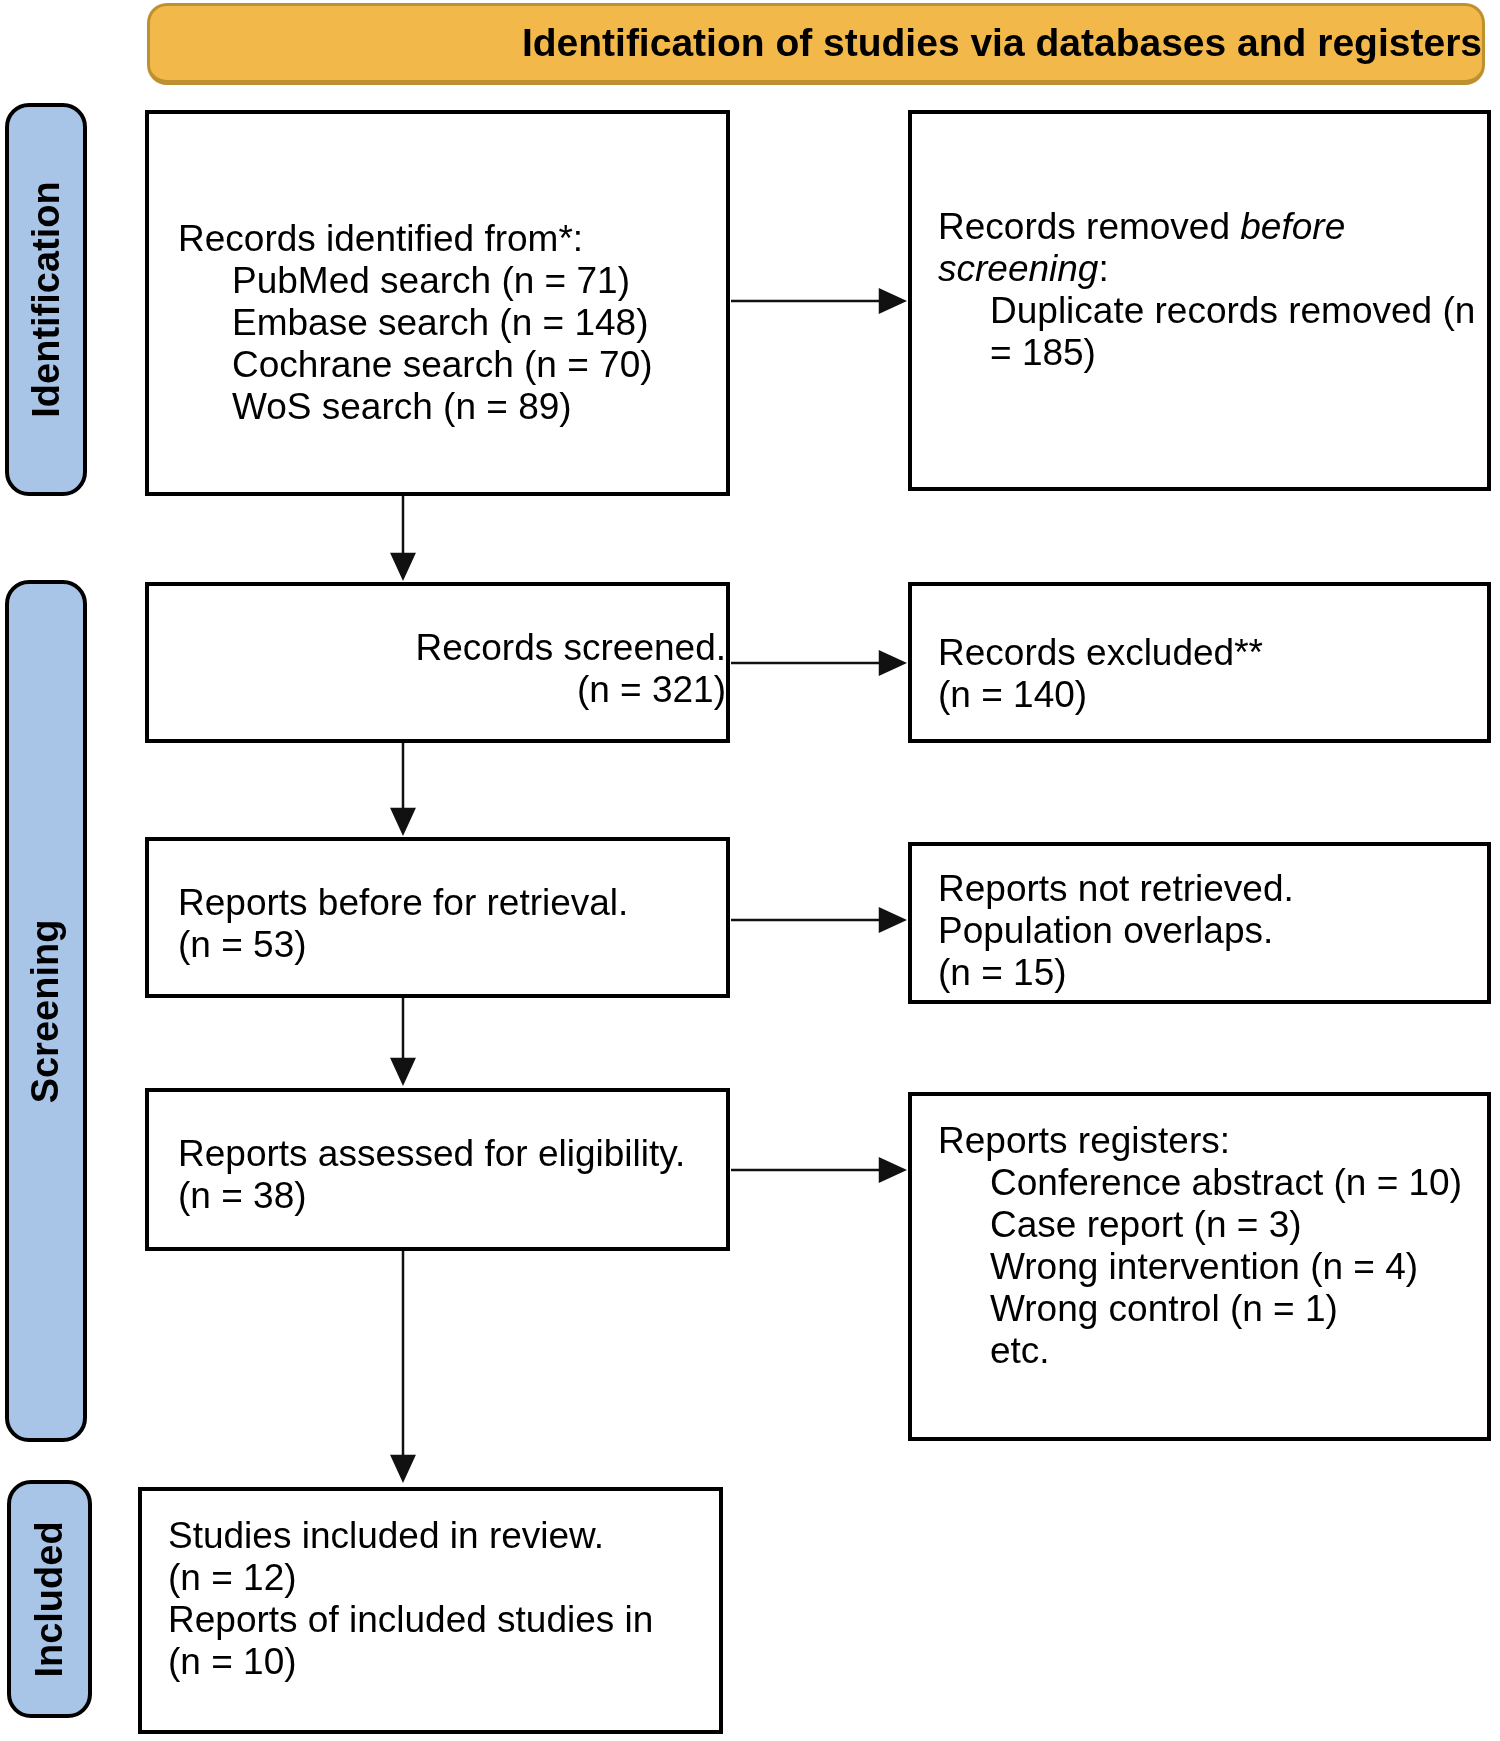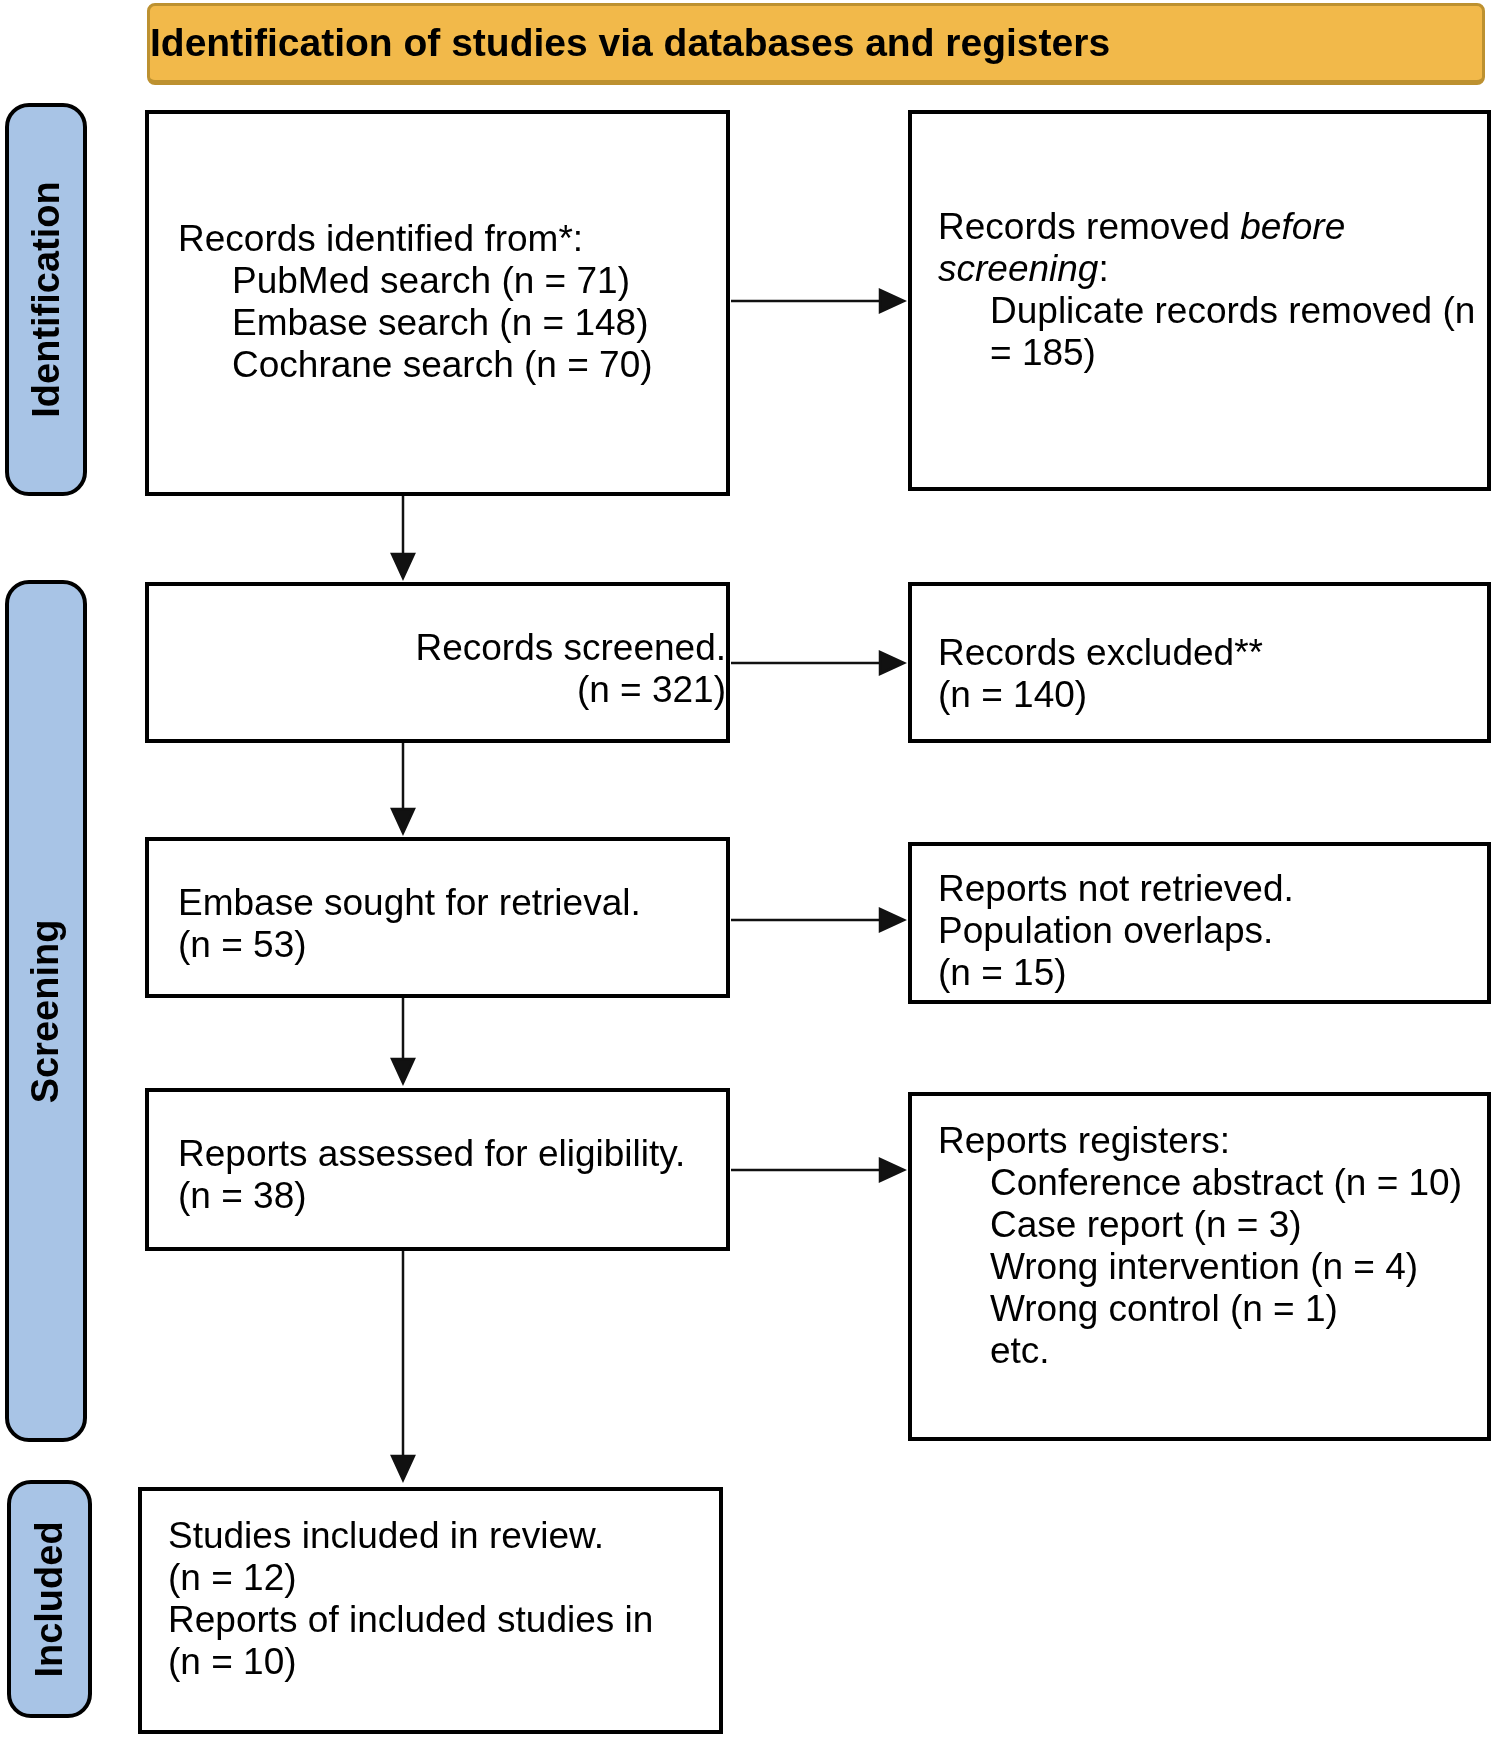--- a/index.html
+++ b/index.html
@@ -1,19 +1,19 @@
 <!DOCTYPE html>
 <html><head>
 <meta charset="utf-8">
 <style>
   html,body { margin:0; padding:0; background:#fff; }
   #page { position:relative; width:1500px; height:1741px; background:#fff; font-family:"Liberation Sans", sans-serif; color:#000; overflow:hidden; }
   .banner { position:absolute; left:147px; top:3px; width:1338px; height:82px; box-sizing:border-box;
-            background:#F2B94A; border:3px solid #BD9130; border-bottom-width:5px; border-radius:8px;
-            display:flex; align-items:center; justify-content:flex-start; }
+            background:#F2B94A; border:3px solid #BD9130; border-bottom-width:5px; border-radius:20px;
+            display:flex; align-items:center; justify-content:flex-end; }
   .banner span { font-weight:bold; font-size:39px; }
   .pill { position:absolute; box-sizing:border-box; background:#A8C4E6; border:4px solid #000; border-radius:24px;
           display:flex; align-items:center; justify-content:center; }
   .pill span { transform:rotate(-90deg); white-space:nowrap; font-weight:bold; font-size:38px; }
   .box { position:absolute; box-sizing:border-box; background:#fff; border:4px solid #000;
          font-size:37px; line-height:42px; padding-left:29px; }
   .box .line { white-space:nowrap; }
   .indent { padding-left:54px; }
   .indent-r { padding-left:52px; }
   .rbox { padding-left:26px; }
@@ -36,41 +36,42 @@
   </div>
   <div class="pill" style="left:7px; top:1480px; width:85px; height:238px;">
     <span>Included</span>
   </div>
 
   <div class="box" style="left:145px; top:110px; width:585px; height:386px; padding-top:104px;">
     <div class="line">Records identified from*:</div>
     <div class="line indent">PubMed search (n = 71)</div>
     <div class="line indent">Embase search (n = 148)</div>
     <div class="line indent">Cochrane search (n = 70)</div>
+    <div class="line indent">WoS search (n = 89)</div>
   </div>
 
   <div class="box rbox" style="left:908px; top:110px; width:583px; height:381px; padding-top:92px;">
     <div class="line"><span>Records removed </span><em>before</em></div>
     <div class="line"><em>screening</em><span>:</span></div>
     <div class="line indent-r">Duplicate records removed (n</div>
     <div class="line indent-r">= 185)</div>
   </div>
 
   <div class="box" style="left:145px; top:582px; width:585px; height:161px; padding-top:41px;text-align:right;">
     <div class="line">Records screened.</div>
     <div class="line">(n = 321)</div>
   </div>
 
   <div class="box rbox" style="left:908px; top:582px; width:583px; height:161px; padding-top:46px;">
     <div class="line">Records excluded**</div>
     <div class="line">(n = 140)</div>
   </div>
 
   <div class="box" style="left:145px; top:837px; width:585px; height:161px; padding-top:41px;">
-    <div class="line">Embase sought for retrieval.</div>
+    <div class="line">Reports before for retrieval.</div>
     <div class="line">(n = 53)</div>
   </div>
 
   <div class="box rbox" style="left:908px; top:842px; width:583px; height:162px; padding-top:22px;">
     <div class="line">Reports not retrieved.</div>
     <div class="line">Population overlaps.</div>
     <div class="line">(n = 15)</div>
   </div>
 
   <div class="box" style="left:145px; top:1088px; width:585px; height:163px; padding-top:41px;">

